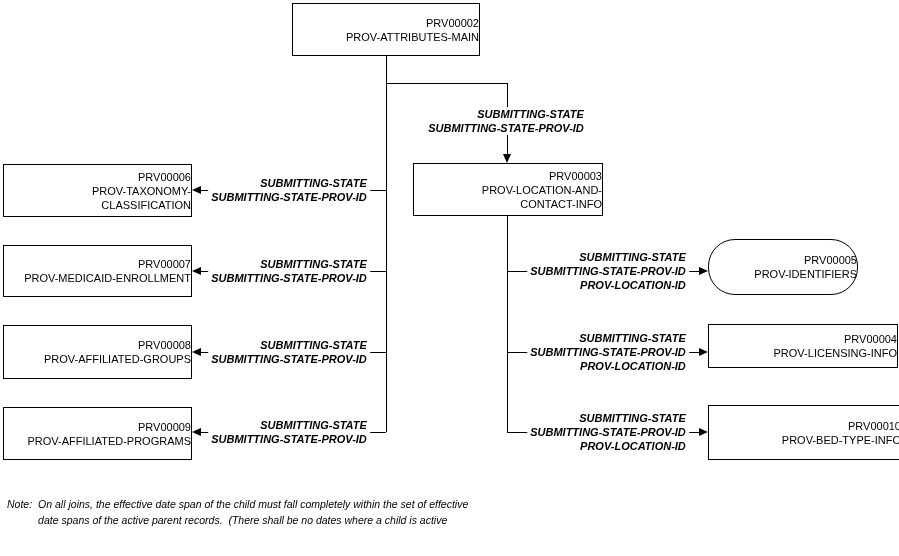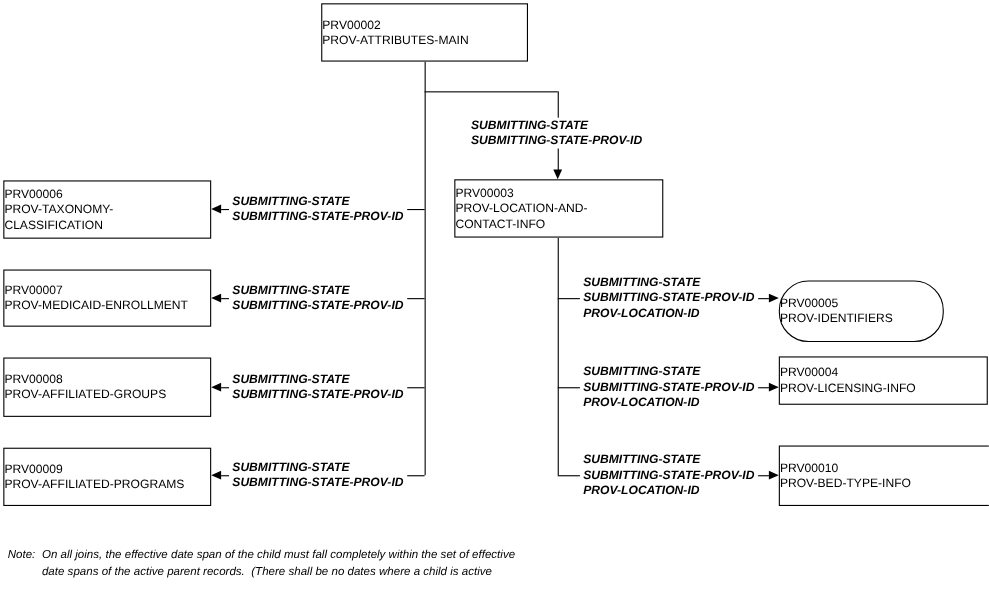--- a/index.html
+++ b/index.html
@@ -11,21 +11,21 @@
     color:#000;
     overflow:hidden;
   }
   .node{
     position:absolute;
     border:1px solid #000;
     background:#fff;
     display:flex;
     flex-direction:column;
     justify-content:center;
-    align-items:flex-start;
+    align-items:flex-end;
     text-align:center;
     font-size:11px;
     line-height:14px;
     box-sizing:border-box;
   }
   .hline{position:absolute;height:1px;background:#000;}
   .vline{position:absolute;width:1px;background:#000;}
   .arr-left{position:absolute;width:0;height:0;
     border-top:4px solid transparent;border-bottom:4px solid transparent;
     border-right:9px solid #000;}
@@ -33,21 +33,21 @@
     border-top:4px solid transparent;border-bottom:4px solid transparent;
     border-left:9px solid #000;}
   .arr-down{position:absolute;width:0;height:0;
     border-left:4px solid transparent;border-right:4px solid transparent;
     border-top:9px solid #000;}
   .elabel{
     position:absolute;
     transform:translate(-50%,-50%);
     background:#fff;
     white-space:nowrap;
-    text-align:left;
+    text-align:right;
     font-weight:bold;
     font-style:italic;
     font-size:11px;
     line-height:14px;
     padding:0 3px;
     z-index:2;
   }
   .note{
     position:absolute;
     left:7px;top:497px;
@@ -147,21 +147,21 @@
   <div class="node" style="left:3px;top:325px;width:189px;height:54px;">
     <div>PRV00008</div>
     <div>PROV-AFFILIATED-GROUPS</div>
   </div>
 
   <div class="node" style="left:3px;top:407px;width:189px;height:53px;">
     <div>PRV00009</div>
     <div>PROV-AFFILIATED-PROGRAMS</div>
   </div>
 
-  <div class="node" style="left:708px;top:255px;width:150px;height:56px;border-radius:27px;">
+  <div class="node" style="left:708px;top:239px;width:150px;height:56px;border-radius:27px;">
     <div>PRV00005</div>
     <div>PROV-IDENTIFIERS</div>
   </div>
 
   <div class="node" style="left:708px;top:324px;width:190px;height:44px;">
     <div>PRV00004</div>
     <div>PROV-LICENSING-INFO</div>
   </div>
 
   <div class="node" style="left:708px;top:405px;width:194px;height:55px;">

